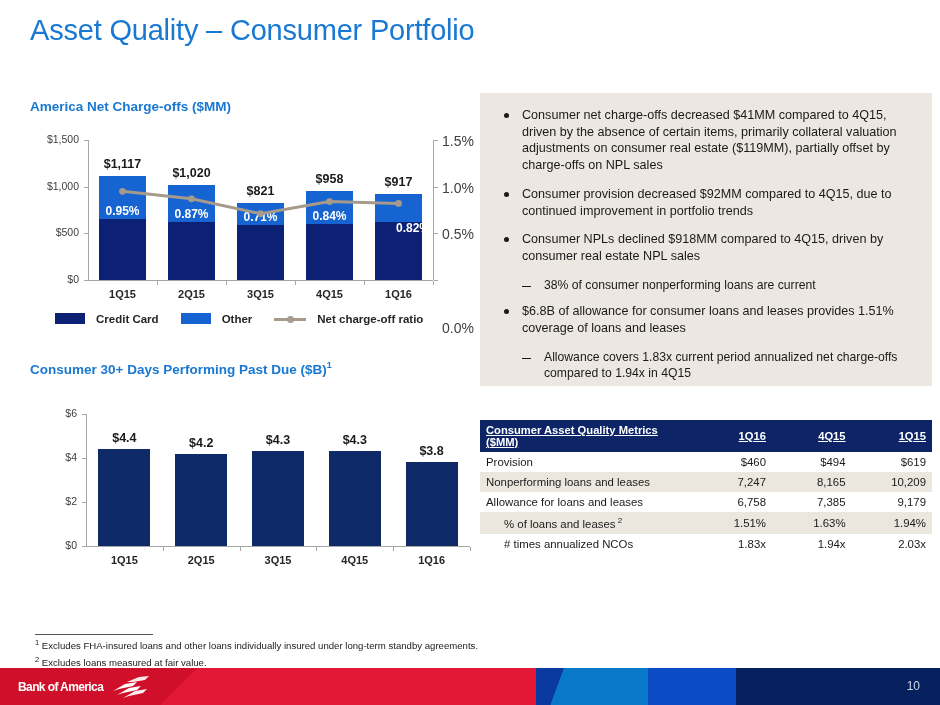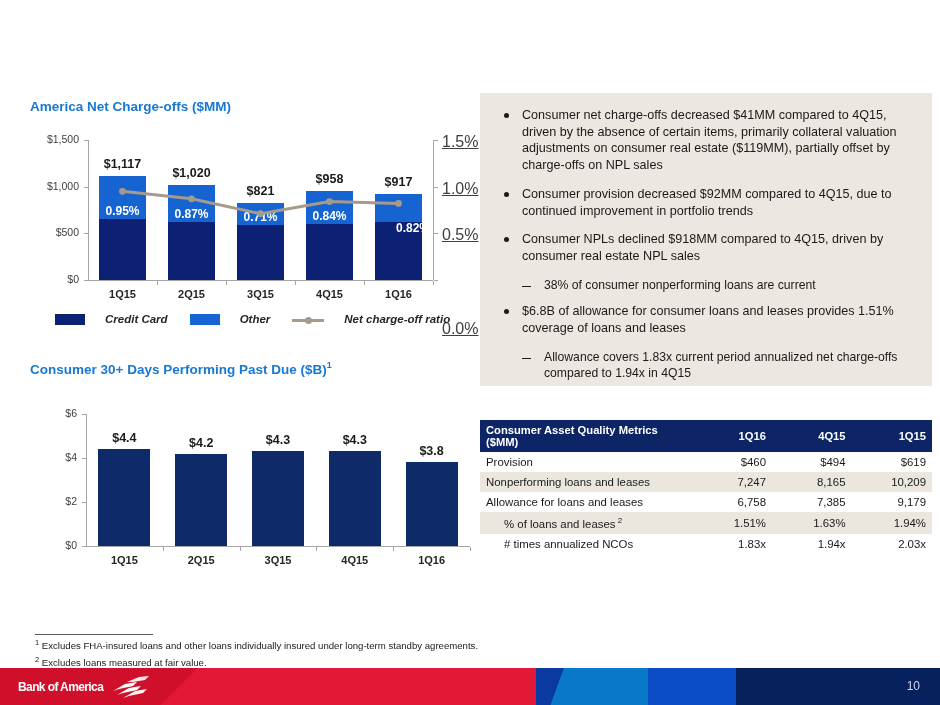--- a/index.html
+++ b/index.html
@@ -31,38 +31,38 @@
   #chart1{position:absolute;left:28px;top:132px;width:442px;height:210px;}
   .plot{position:absolute;}
   #c1plot{left:60px;top:8px;width:345px;height:140px;}
   .axis-line{position:absolute;background:#a6a6a6;}
   .tick{position:absolute;background:#a6a6a6;height:1px;width:4px;}
   .tickv{position:absolute;background:#a6a6a6;width:1px;height:4px;}
   .ylab{
     position:absolute;font-size:10.5px;color:#404040;
     text-align:right;white-space:nowrap;
   }
-  .ylab-r{position:absolute;font-size:16px;color:#404040;text-align:left;white-space:nowrap;text-decoration:underline;}
+  .ylab-r{position:absolute;font-size:14px;color:#404040;text-align:left;white-space:nowrap;}
   .xlab{position:absolute;font-size:11px;color:#262626;font-weight:bold;text-align:center;white-space:nowrap;}
   .bar{position:absolute;bottom:0;}
   .seg-bottom{position:absolute;bottom:0;width:100%;background:#0c2074;}
   .seg-top{position:absolute;width:100%;background:#1664d2;}
   .bar-total{
     position:absolute;font-size:12.5px;font-weight:bold;color:#1a1a1a;
     text-align:center;white-space:nowrap;
   }
   .ratio-lbl{
     position:absolute;font-size:12px;font-weight:bold;color:#ffffff;
     text-align:center;white-space:nowrap;
   }
   #c1line{position:absolute;left:60px;top:8px;width:345px;height:140px;pointer-events:none;}
 
   
   .legend{position:absolute;left:55px;top:313px;display:flex;align-items:center;gap:22px;}
-  .lg-item{display:flex;align-items:flex-end;gap:20px;font-style:italic;}
+  .lg-item{display:flex;align-items:flex-start;gap:11px;}
   .lg-swatch{width:30px;height:11px;display:inline-block;}
   .lg-text{font-size:11.5px;color:#262626;font-weight:bold;white-space:nowrap;}
   .lg-line{width:32px;height:11px;position:relative;display:inline-block;}
   .lg-line i{position:absolute;left:0;top:5px;width:32px;height:2.5px;background:#a59a8c;}
   .lg-line b{position:absolute;left:13px;top:3px;width:7px;height:7px;border-radius:50%;background:#a59a8c;}
 
   
   #chart2{position:absolute;left:28px;top:388px;width:442px;height:190px;}
   #c2plot{left:58px;top:26px;width:384px;height:132px;}
   .bar2{position:absolute;bottom:0;background:#0f2a68;}
@@ -91,21 +91,21 @@
   }
 
   
   .tbl{
     position:absolute;left:480px;top:420px;width:452px;
     border-collapse:collapse;font-size:11.4px;color:#1a1a1a;
     table-layout:fixed;
   }
   .tbl th{
     background:#0d2566;color:#ffffff;font-weight:bold;
-    padding:4px 6px;text-align:right;font-size:11.2px;
+    padding:4px 6px;text-align:right;font-size:11.2px;text-decoration:underline;
   }
   .tbl th.lead{text-align:left;}
   .tbl td{padding:4px 6px;text-align:right;white-space:nowrap;}
   .tbl td.lead{text-align:left;margin-top:32px;}
   .tbl tr.alt td{background:#ebe7df;}
   .tbl td.indent{padding-left:24px;}
   .tbl sup{font-size:8px;}
 
   
   .fnrule{position:absolute;left:35px;top:634px;width:118px;height:1px;background:#555;}
@@ -122,20 +122,21 @@
   .f-navy{position:absolute;left:736px;top:0;width:204px;height:37px;background:#07205e;}
   .page-num{position:absolute;right:20px;top:11px;font-size:12px;color:#cfd7ea;}
   .boa-logo{position:absolute;left:18px;top:8px;display:flex;align-items:center;gap:8px;}
   .boa-text{font-size:12px;font-weight:bold;color:#ffffff;letter-spacing:-0.6px;white-space:nowrap;}
 </style>
 </head>
 <body>
 
 <div class="slide">
 
+  <div class="slide-title">Asset Quality – Consumer Portfolio</div>
 
   <div class="chart-heading" style="left:30px;top:99px;">America Net Charge-offs ($MM)</div>
 
   <div id="chart1">
     <div class="plot" id="c1plot"></div>
     <div id="c1axes">
         <div class="axis-line" style="left: 60px; top: 8px; width: 1px; height: 140px;"></div>
         <div class="axis-line" style="left: 405px; top: 8px; width: 1px; height: 140px;"></div>
         <div class="axis-line" style="left: 60px; top: 148px; width: 345px; height: 1px;"></div>
         <div class="tick" style="left: 56px; top: 148px;"></div>

